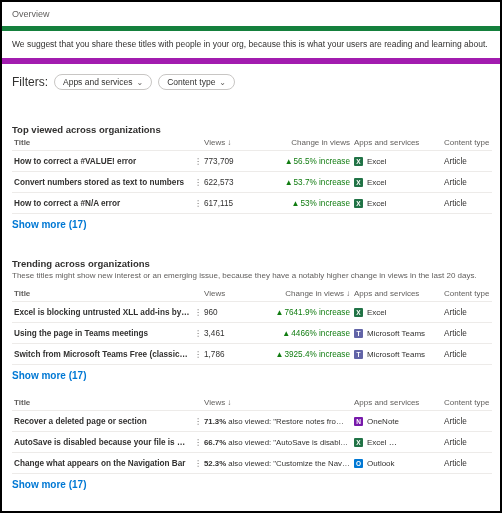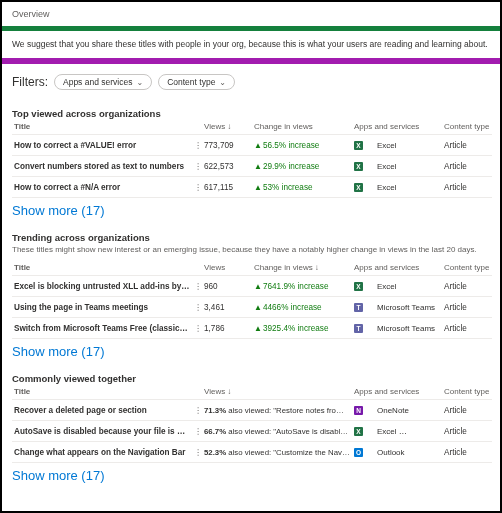--- a/index.html
+++ b/index.html
@@ -55,21 +55,21 @@
     font-size: 8.5px;
     color: #323130;
     background: #fff;
     cursor: pointer;
   }
   .chev {
     font-size: 8px;
     color: #605e5c;
   }
   .section { padding: 0 10px; margin-bottom: 6px; }
-  .sec-title { font-size: 9.5px; font-weight: 600; margin-top: 4px; }
+  .sec-title { font-size: 9.5px; font-weight: 600; margin-top: 20px; }
   .sec-sub { font-size: 8px; color: #605e5c; margin: 2px 0 6px 0; }
   table {
     width: 100%;
     border-collapse: collapse;
     table-layout: fixed;
   }
   th {
     text-align: left;
     font-weight: 400;
     font-size: 8px;
@@ -82,21 +82,21 @@
     padding: 5px 2px;
     border-bottom: 1px solid #edebe9;
     white-space: nowrap;
     overflow: hidden;
     text-overflow: ellipsis;
     vertical-align: middle;
   }
   .col-title { width: 180px; font-weight: 600; }
   .col-menu { width: 10px; color: #605e5c; cursor: pointer; }
   .col-views { width: 50px; }
-  .col-change { width: 100px; }
+  .col-change { width: 100px; text-align: right; }
   .col-apps { width: 90px; }
   .col-type { width: 50px; }
   .increase { color: #107c10; }
   .caret-up { color: #107c10; font-size: 8px; margin-right: 1px; }
   .sort-ind { font-size: 8px; margin-left: 2px; }
   .app-icon {
     display: inline-block;
     width: 9px;
     height: 9px;
     border-radius: 1px;
@@ -106,26 +106,27 @@
     color: #fff;
     text-align: center;
     line-height: 9px;
     font-weight: 600;
   }
   .ic-excel { background: #217346; }
   .ic-teams { background: #6264a7; }
   .ic-onenote { background: #7719aa; }
   .ic-ppt { background: #c43e1c; }
   .ic-outlook { background: #0078d4; }
-  .app-line { display: inline-flex; align-items: center; gap: 12px; font-size: 8px; }
+  .app-line { display: inline-flex; align-items: center; gap: 2px; font-size: 8px; }
   .show-more {
     color: #0078d4;
-    font-size: 13px;
+    font-size: 10px;
     padding: 5px 0 8px 0;
     cursor: pointer;
+    font-weight: bold;
   }
   .also-viewed {
     font-size: 7.8px;
     color: #323130;
     white-space: nowrap;
     overflow: hidden;
     text-overflow: ellipsis;
   }
   .pct { font-weight: 600; }
 </style>
@@ -172,21 +173,21 @@
           <td class="col-apps"><span class="app-line">
               <span class="app-icon ic-excel">X</span>
               <span>Excel</span>
             </span></td>
           <td class="col-type">Article</td>
         </tr>
         <tr>
           <td class="col-title">Convert numbers stored as text to numbers</td>
           <td class="col-menu">⋮</td>
           <td class="col-views">622,573</td>
-          <td class="col-change"><span class="caret-up">▲</span><span class="increase">29.9% increase</span></td>
+          <td class="col-change"><span class="caret-up">▲</span><span class="increase">53.7% increase</span></td>
           <td class="col-apps"><span class="app-line">
               <span class="app-icon ic-excel">X</span>
               <span>Excel</span>
             </span></td>
           <td class="col-type">Article</td>
         </tr>
         <tr>
           <td class="col-title">How to correct a #N/A error</td>
           <td class="col-menu">⋮</td>
           <td class="col-views">617,115</td>
@@ -249,21 +250,20 @@
               <span>Microsoft Teams</span>
             </span></td>
           <td class="col-type">Article</td>
         </tr>
       </tbody>
   </table>
   <div class="show-more">Show more (17)</div>
 </div>
 
 <div class="section">
-  <div class="sec-title">Commonly viewed together</div>
   <table>
     <thead>
         <tr>
       <th class="col-title">Title</th>
       <th class="col-menu"></th>
       <th style="width:150px"><span>Views</span><span class="sort-ind">↓</span></th>
       <th class="col-apps">Apps and services</th>
       <th class="col-type">Content type</th>
     </tr>
       </thead>

